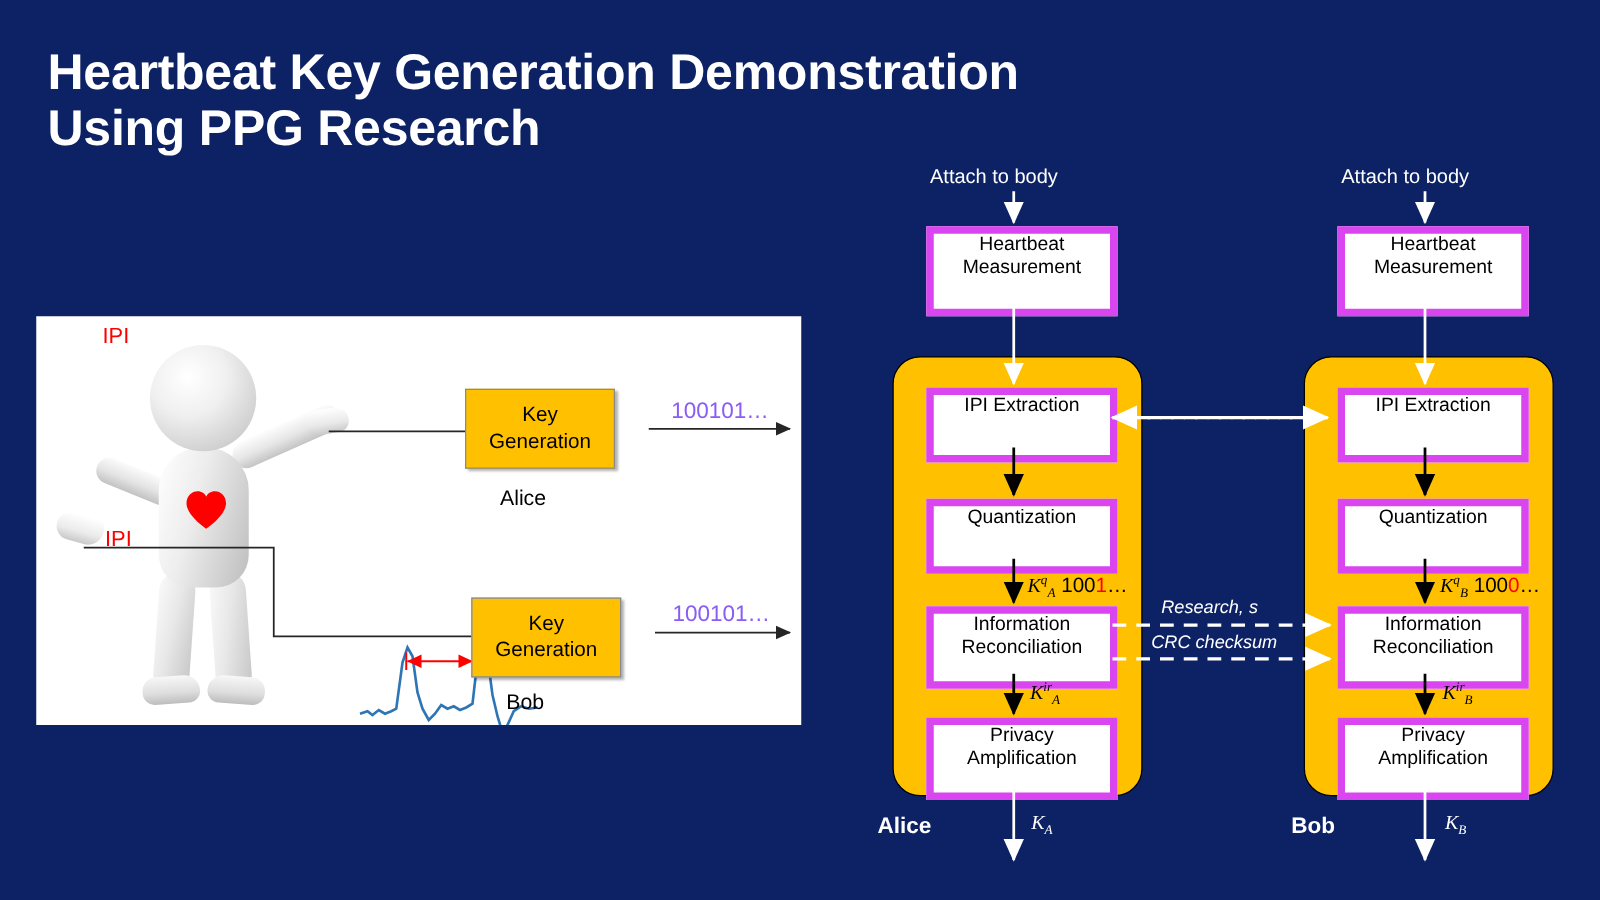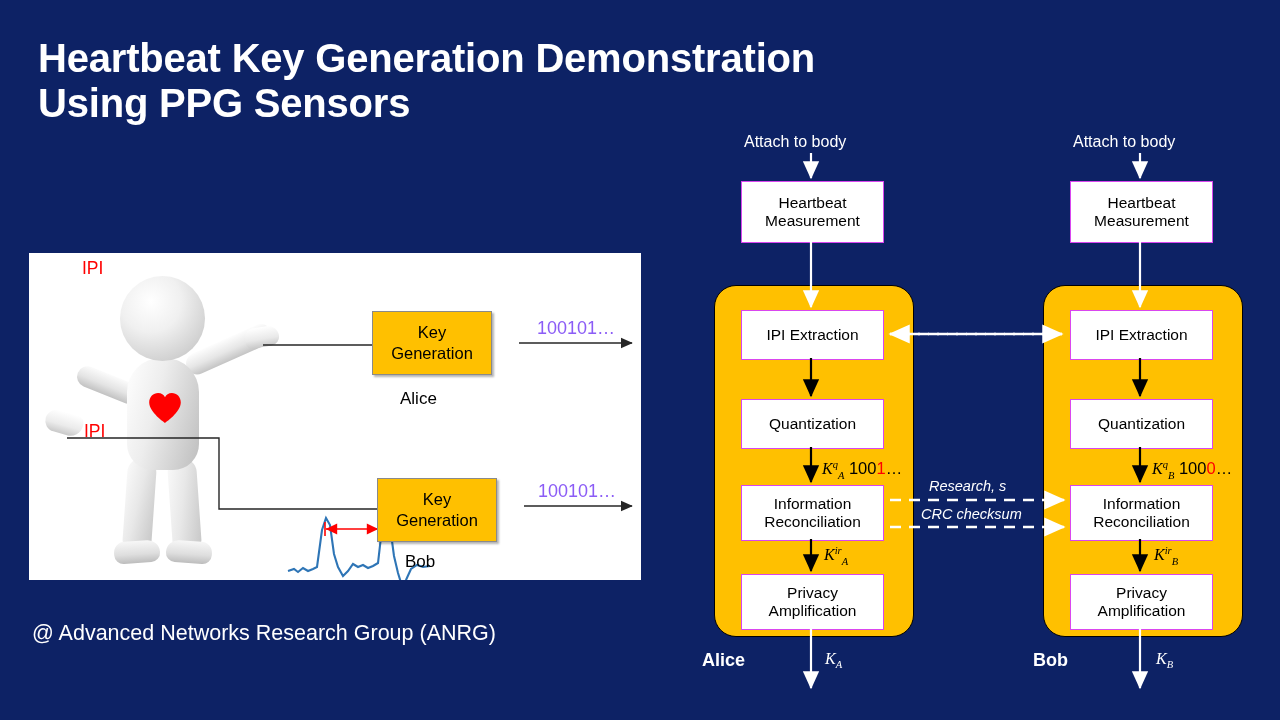--- a/index.html
+++ b/index.html
@@ -159,26 +159,25 @@
     background: #ffc000;
     border-radius: 22px;
     border: 1px solid #000000;
   }
   #panel-alice { left: 714px; top: 285px; width: 198px; height: 350px; }
   #panel-bob   { left: 1043px; top: 285px; width: 198px; height: 350px; }
 
   .fbox {
     position: absolute;
     background: #ffffff;
-    border: 1px solid #d946ef;
+    border: 6px solid #d946ef;
     color: #000000;
     font-size: 15.5px;
     line-height: 1.18;
     display: flex;
-    align-items: center;
     justify-content: center;
     text-align: center;
   }
 
   .owner-label {
     position: absolute;
     color: #ffffff;
     font-size: 18px;
     font-weight: bold;
   }
@@ -241,25 +240,24 @@
     pointer-events: none;
   }
 </style>
 </head>
 <body>
 
 <div id="slide">
 
   <div id="title">
     <span class="line">Heartbeat Key Generation Demonstration</span>
-    <span class="line">Using PPG Sensors</span>
+    <span class="line">Using PPG Research</span>
   </div>
 
   <div id="footer">
-    <span class="line">@ Advanced Networks Research Group (ANRG)</span>
   </div>
 
   <div id="illus">
 
     <div class="man man-leg-l"></div>
     <div class="man man-leg-r"></div>
     <div class="man man-foot-l"></div>
     <div class="man man-foot-r"></div>
     <div class="man man-arm-l"></div>
     <div class="man man-hand-l"></div>

